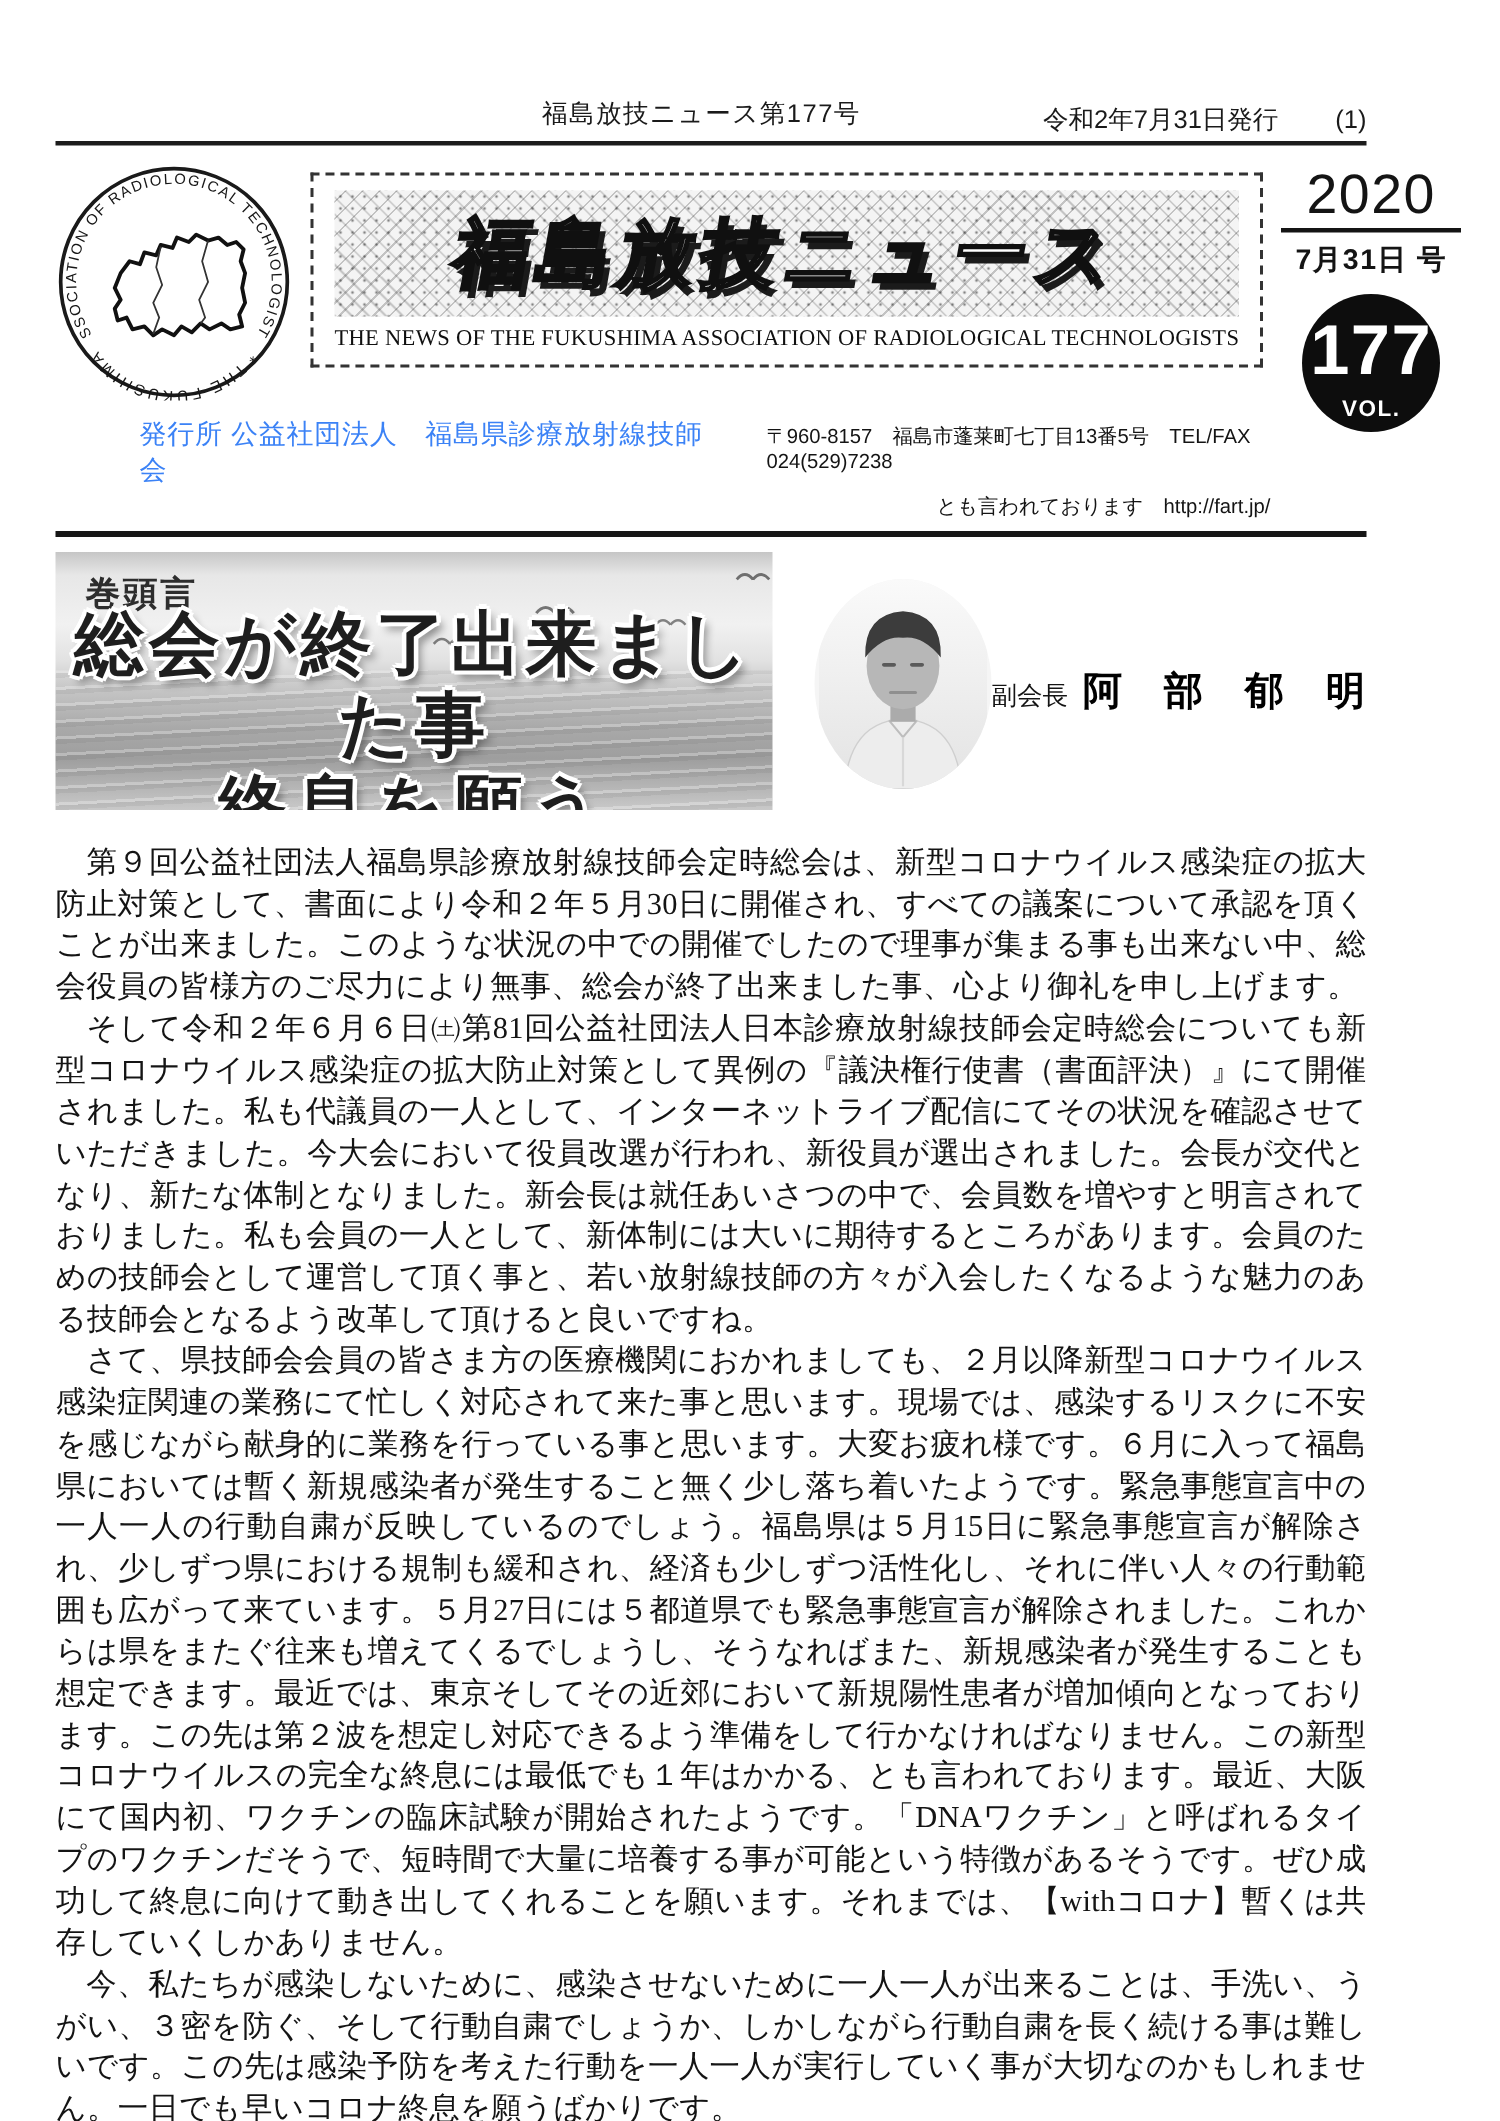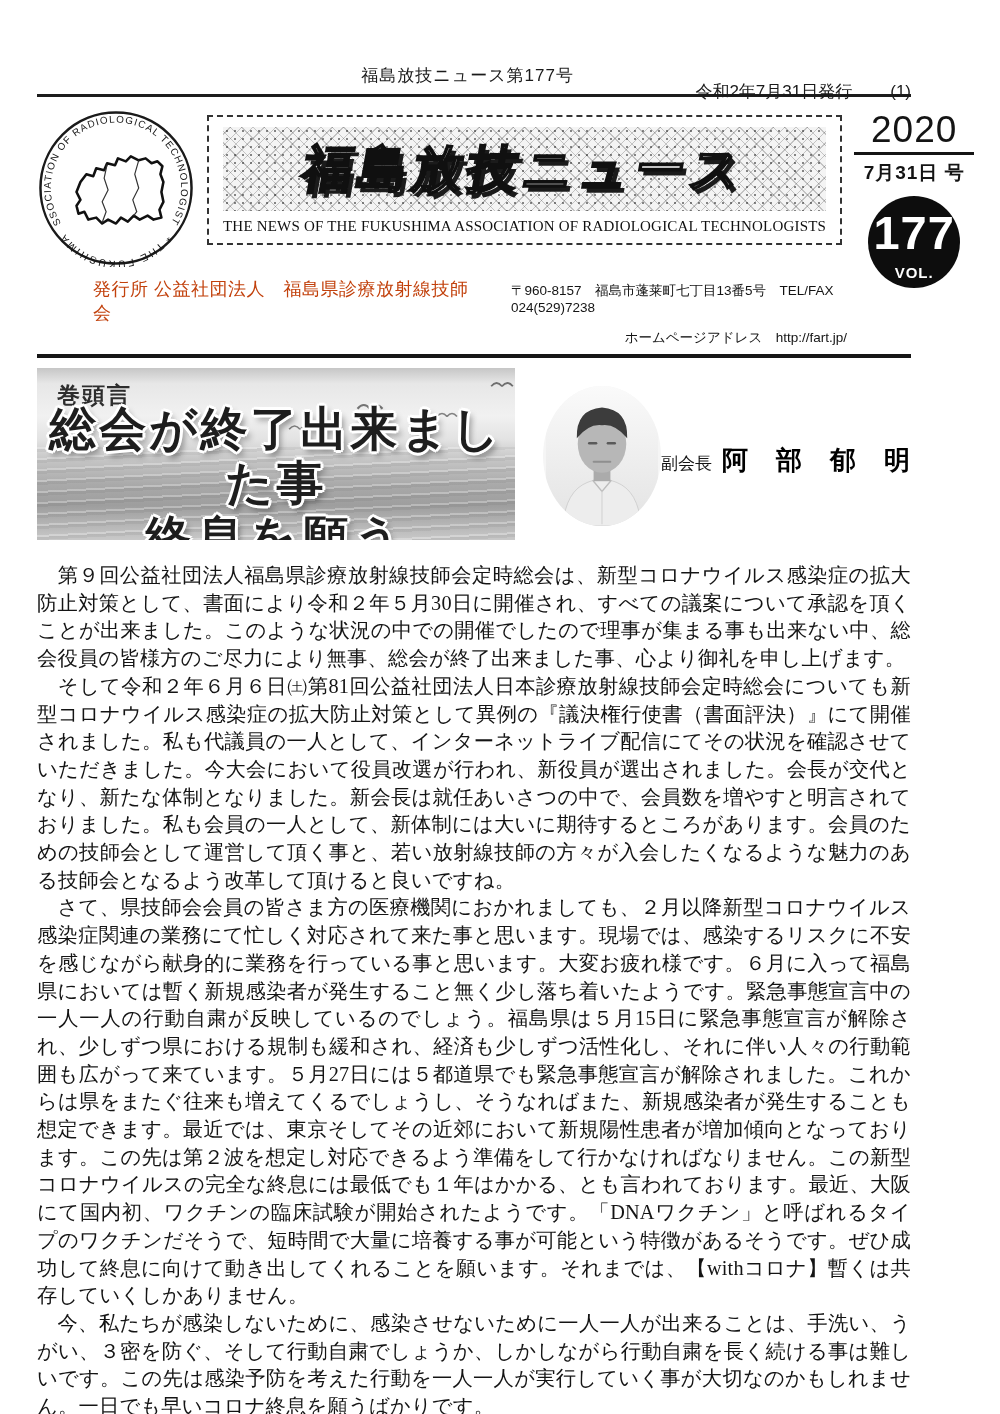--- a/index.html
+++ b/index.html
@@ -5,21 +5,21 @@
   * { margin:0; padding:0; box-sizing:border-box; }
   html,body { width:1000px; background:#fff; }
   body { height:1414px; overflow:hidden; color:#1a1a1a;
          font-family:"Liberation Serif","DejaVu Serif",serif; }
   .page { width:1000px; height:1414px; padding:64px 89px 0 37px; position:relative; }
 
   
   .top-header { position:relative; height:24px;
                 font-family:"Liberation Sans","DejaVu Sans",sans-serif; font-size:17px; }
   .hdr-title { position:absolute; left:50%; top:0; transform:translateX(-53%); letter-spacing:1px; }
-  .hdr-right { position:absolute; right:0; top:16px; display:flex; align-items:baseline; gap:38px; }
+  .hdr-right { position:absolute; right:0; top:4px; display:flex; align-items:baseline; gap:38px; }
   .rule-top { height:3px; background:#1c1c1c; margin-top:6px; }
 
   
   .masthead { display:flex; align-items:flex-start; margin-top:12px; gap:12px; height:160px; }
   .logo { width:158px; height:158px; flex:0 0 auto; }
   .title-box { flex:1 1 auto; border:2.5px dashed #333; background:#fff;
                padding:10px 14px 8px 14px; margin-top:6px; }
   .pattern-band { height:84px; display:flex; align-items:center; justify-content:center;
     background-color:#f4f4f4;
     background-image:
@@ -42,21 +42,21 @@
   .vol-badge { position:relative; width:92px; height:92px; border-radius:50%;
                background:#0d0d0d; margin:10px auto 0 auto; }
   .vol-num { position:absolute; top:9px; left:0; width:100%; text-align:center;
              font-size:47px; font-weight:800; color:#fff; letter-spacing:1px; }
   .vol-label { position:absolute; bottom:7px; left:0; width:100%; text-align:center;
                font-size:15px; font-weight:700; color:#fff; letter-spacing:1px; }
 
   
   .publisher { margin-top:8px; font-family:"Liberation Sans","DejaVu Sans",sans-serif; }
   .pub-line1 { display:flex; align-items:baseline; gap:34px; padding-left:56px; }
-  .pub-org { font-size:18px; letter-spacing:.5px; color:#c2410c; }
+  .pub-org { font-size:18px; letter-spacing:.5px; color:#3b82f6; }
   .pub-addr { font-size:13.5px; color:#141414; }
   .pub-line2 { font-size:13.5px; text-align:right; padding-right:64px; margin-top:4px; color:#141414; }
   .rule-thick { height:4px; background:#161616; margin-top:7px; }
 
   
   .feature { display:flex; margin-top:10px; gap:28px; }
   .banner { position:relative; width:537px; height:172px; overflow:hidden;
     background:
       linear-gradient(180deg,#c6c6c6 0%,#e7e7e7 9%,#f1f1f1 28%,#e2e2e2 42%,
                       #c4c4c4 54%,#a9a9a9 68%,#9e9e9e 80%,#b7b7b7 92%,#c9c9c9 100%); }
@@ -142,21 +142,21 @@
         <span class="vol-label">VOL.</span>
       </div>
     </div>
   </div>
 
   <div class="publisher">
     <div class="pub-line1">
       <span class="pub-org">発行所 公益社団法人　福島県診療放射線技師会</span>
       <span class="pub-addr">〒960-8157　福島市蓬莱町七丁目13番5号　TEL/FAX 024(529)7238</span>
     </div>
-    <div class="pub-line2">ホームページアドレス　http://fart.jp/</div>
+    <div class="pub-line2">とも言われております　http://fart.jp/</div>
   </div>
   <div class="rule rule-thick"></div>
 
   <section class="feature">
     <div class="banner">
       <span class="kantogen">巻頭言</span>
       <svg class="bird" style="left:250px;top:52px" width="26" height="12" viewBox="0 0 24 10">
           <path d="M2 8 Q 7 2 12 8 M12 8 Q 17 2 22 8" stroke="#7d7d7d" stroke-width="1.6" fill="none"></path>
         </svg>
       <svg class="bird" style="left:318px;top:30px" width="30" height="14" viewBox="0 0 24 10">

